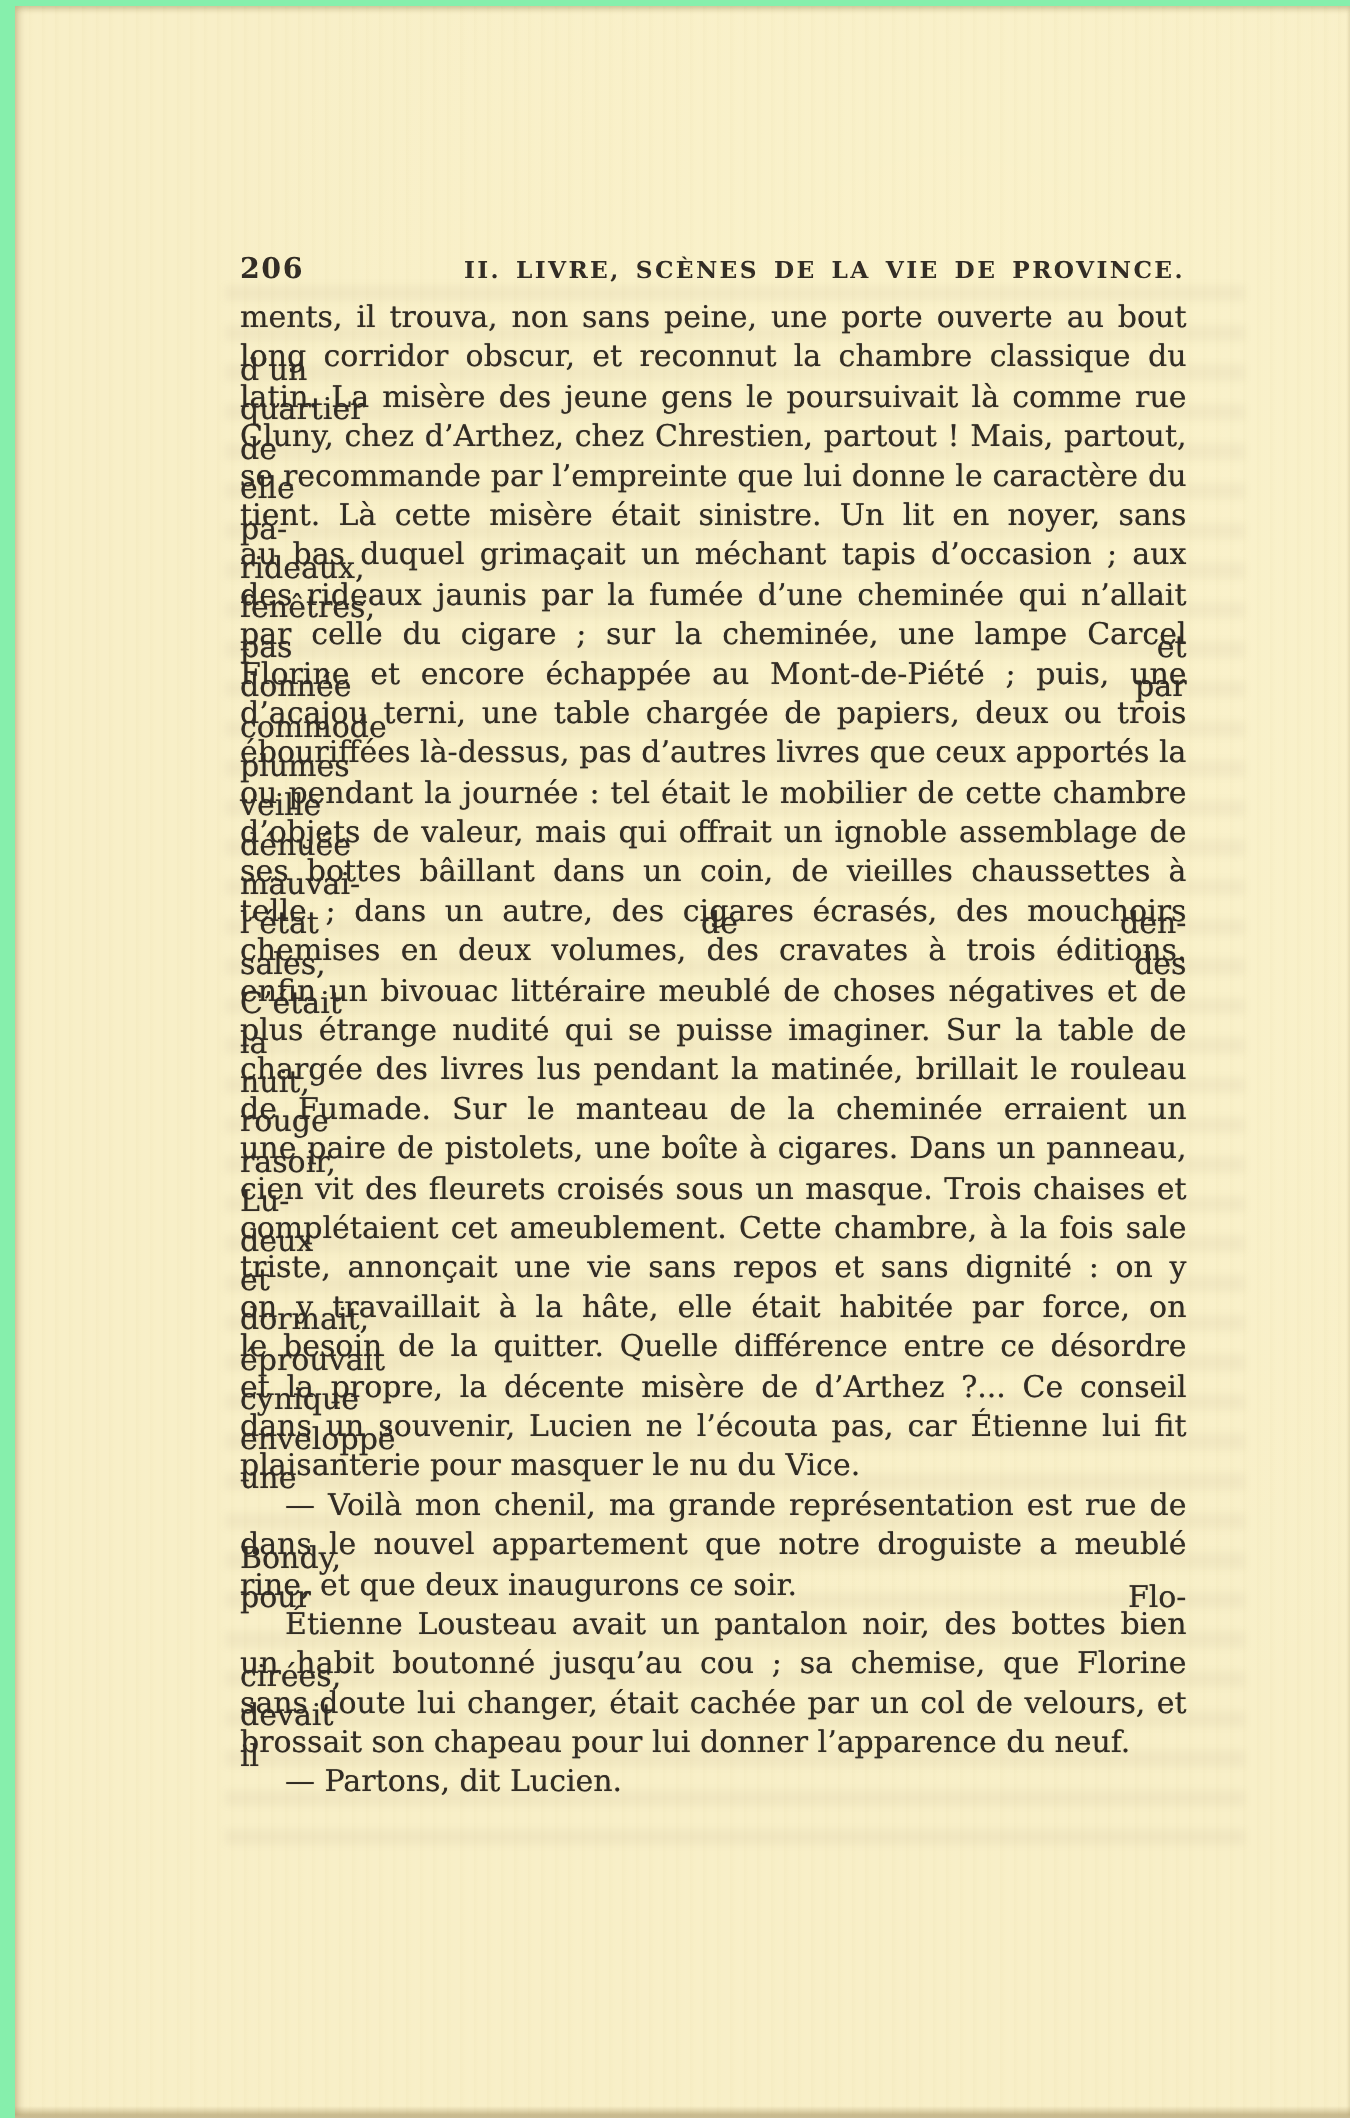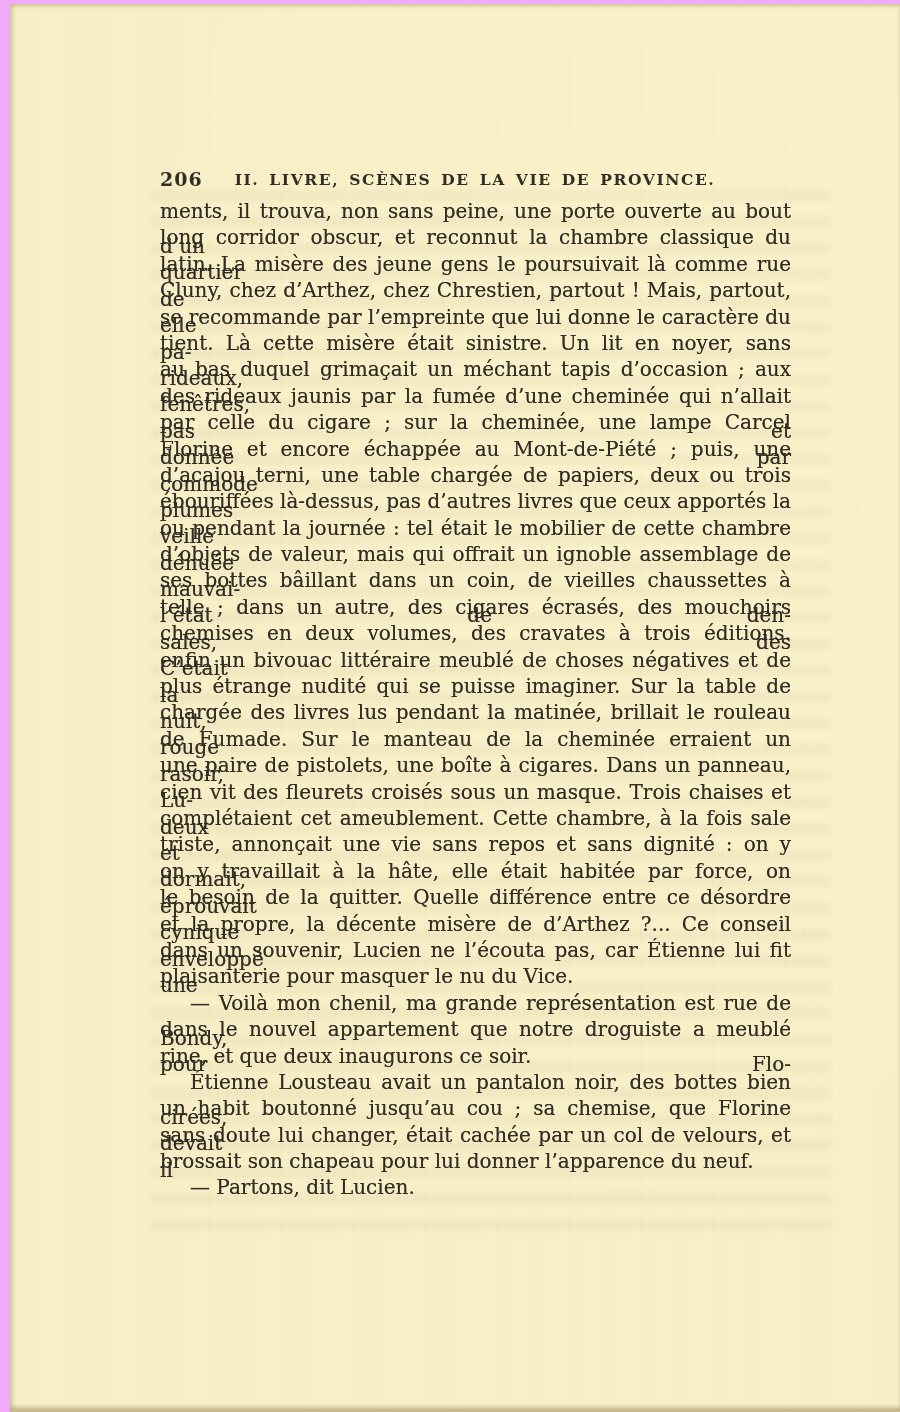--- a/index.html
+++ b/index.html
@@ -5,21 +5,21 @@
   html, body { margin: 0; padding: 0; }
   body {
     width: 900px; height: 1412px;
     background: #e8e7e3;
     font-family: "DejaVu Serif", "Liberation Serif", serif;
     overflow: hidden;
   }
   .scan-stage {
     position: relative;
     width: 900px; height: 1412px;
-    background: #f0abfc;
+    background: #86efac;
   }
   
   .paper {
     position: absolute;
     left: 10px; top: 4px; right: 0; bottom: 0;
     background:
       repeating-linear-gradient(90deg,
         rgba(190,170,110,0.045) 0px, rgba(190,170,110,0.0) 3px,
         rgba(255,255,240,0.03) 6px, rgba(190,170,110,0.0) 9px),
       radial-gradient(ellipse at 70% 30%, rgba(255,248,210,0.35), rgba(255,248,210,0) 60%),
@@ -47,21 +47,21 @@
     position: absolute;
     left: 160px; top: 168px; width: 630px; height: 24px;
     color: #332d25;
   }
   .page-number {
     position: absolute; left: 0; top: 0;
     font-size: 19px; font-weight: bold; letter-spacing: 1px;
   }
   .running-title {
     position: absolute; left: 0; top: 2px; width: 100%;
-    text-align: center;
+    text-align: right;
     font-size: 15.5px; font-weight: bold;
     letter-spacing: 1.6px;
     word-spacing: 3px;
     white-space: nowrap;
   }
   .text-block {
     position: absolute;
     left: 160px; top: 194px; width: 631px;
     color: #322c24;
     font-size: 20px;

